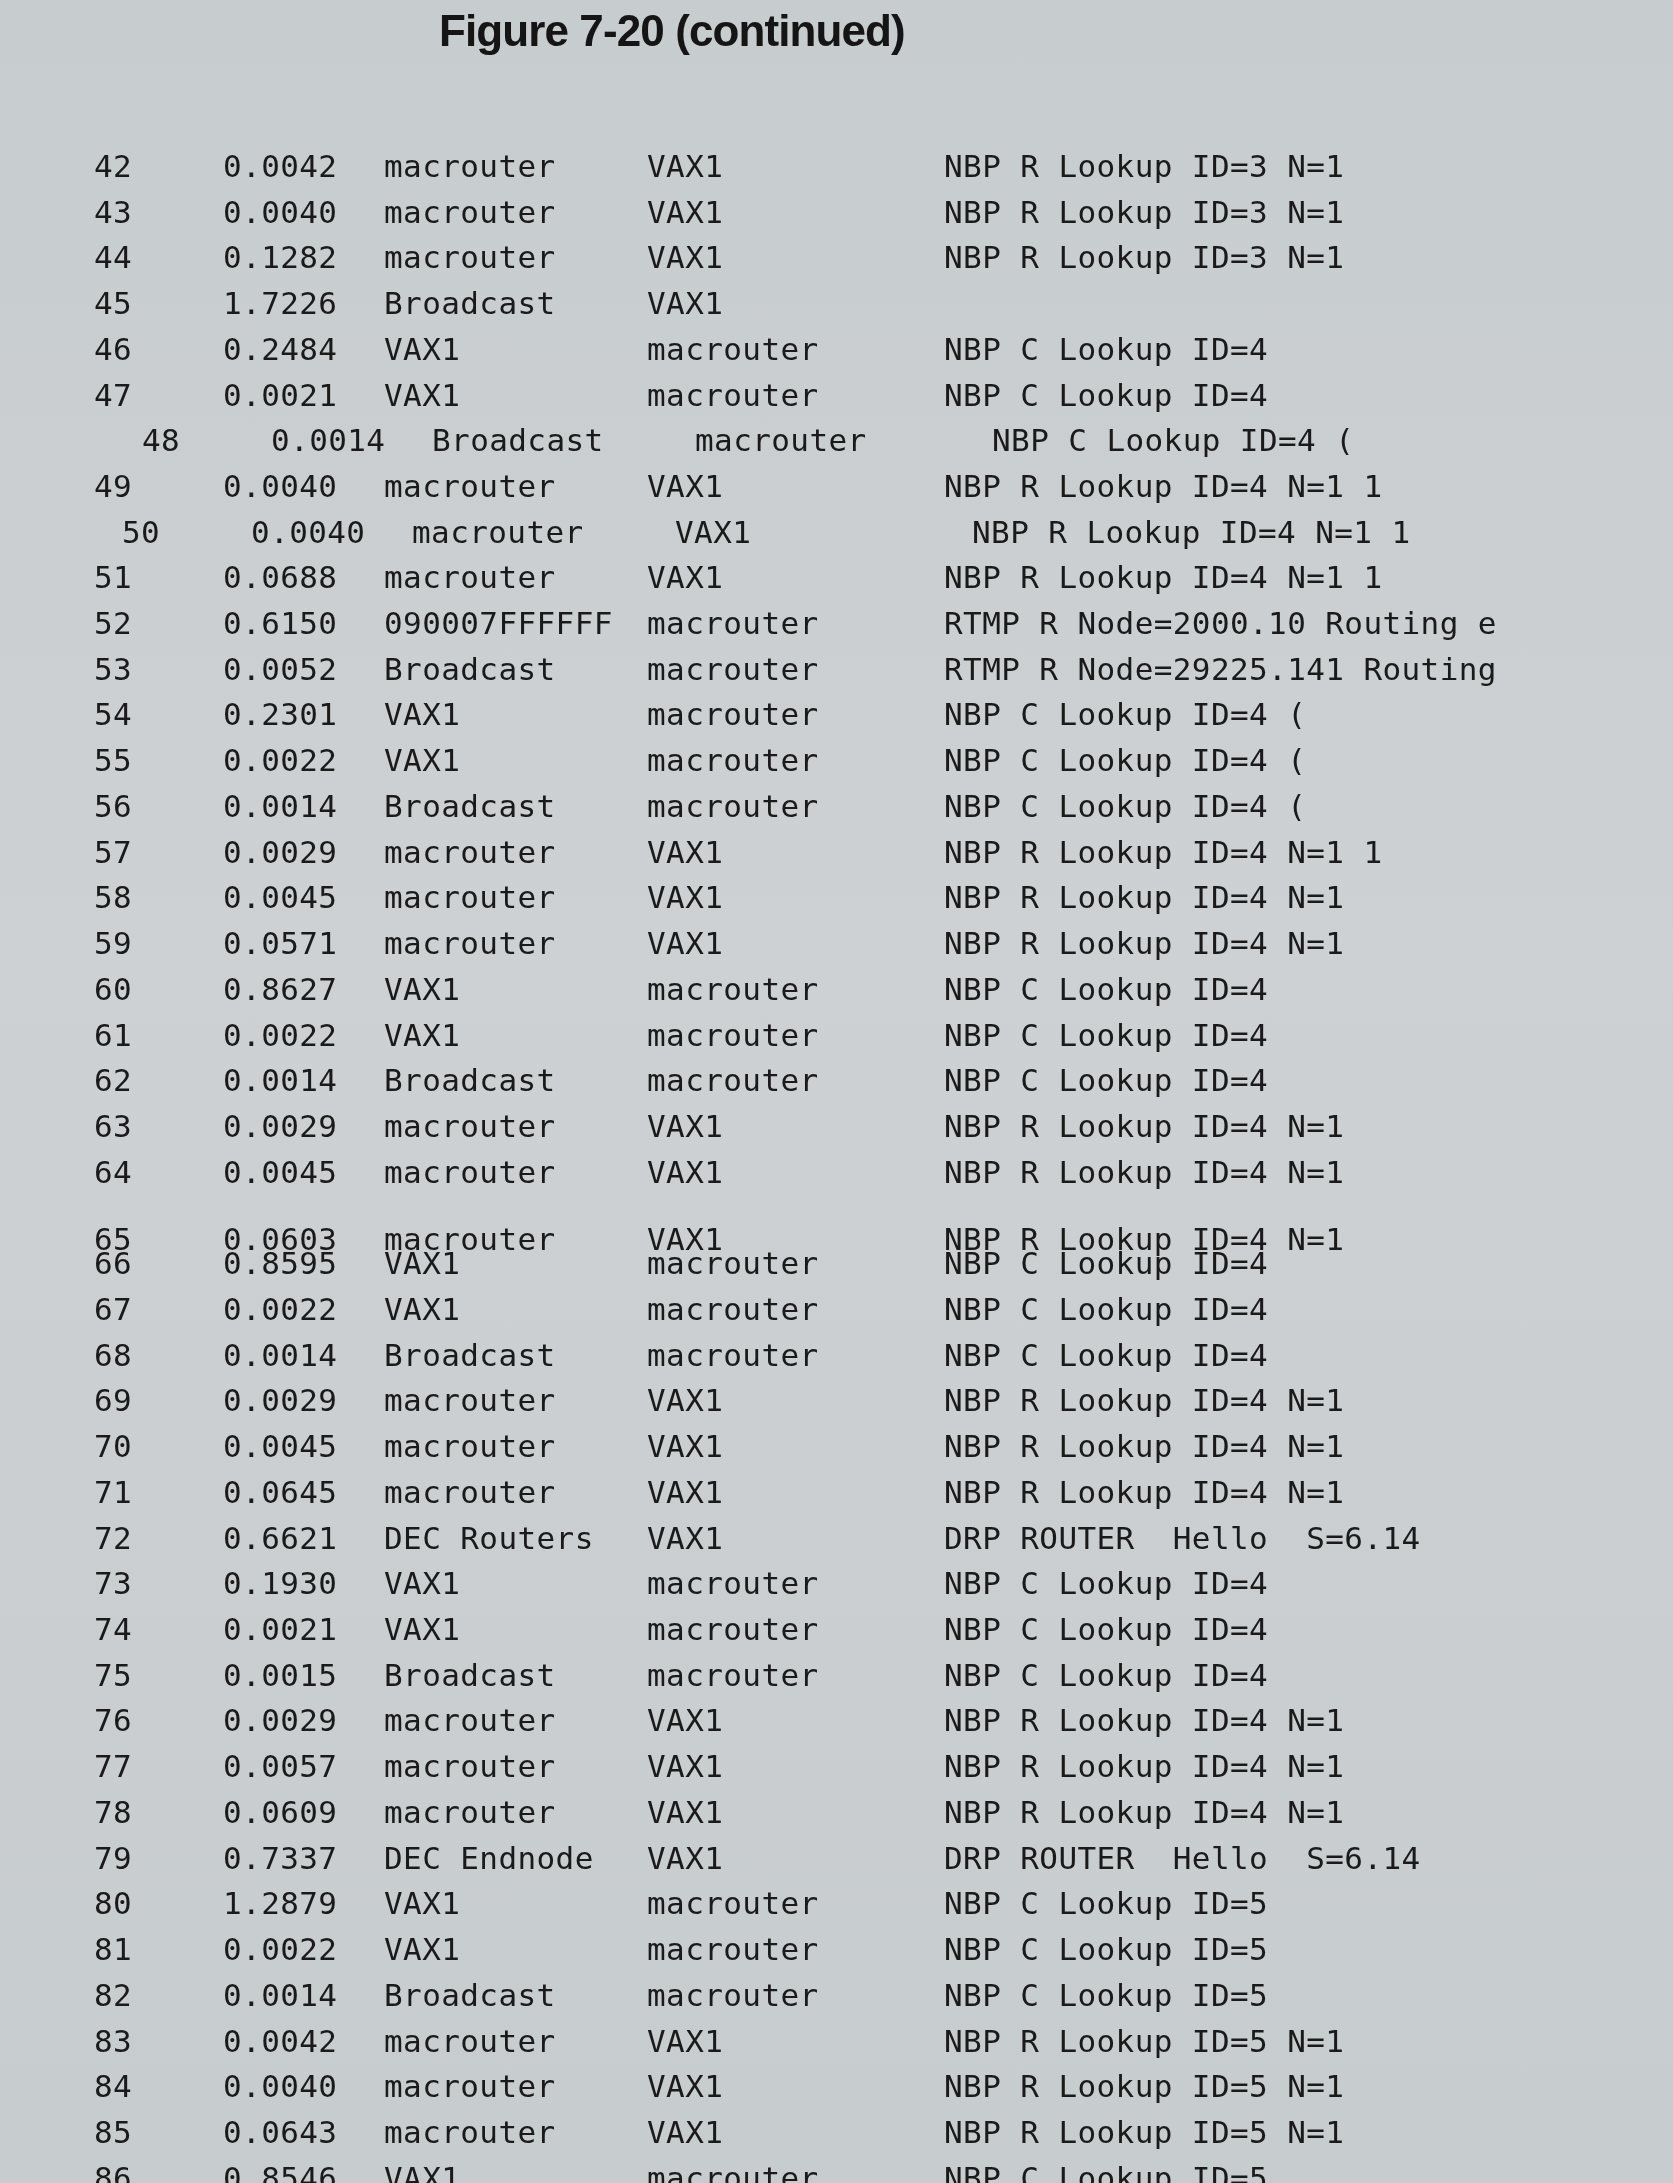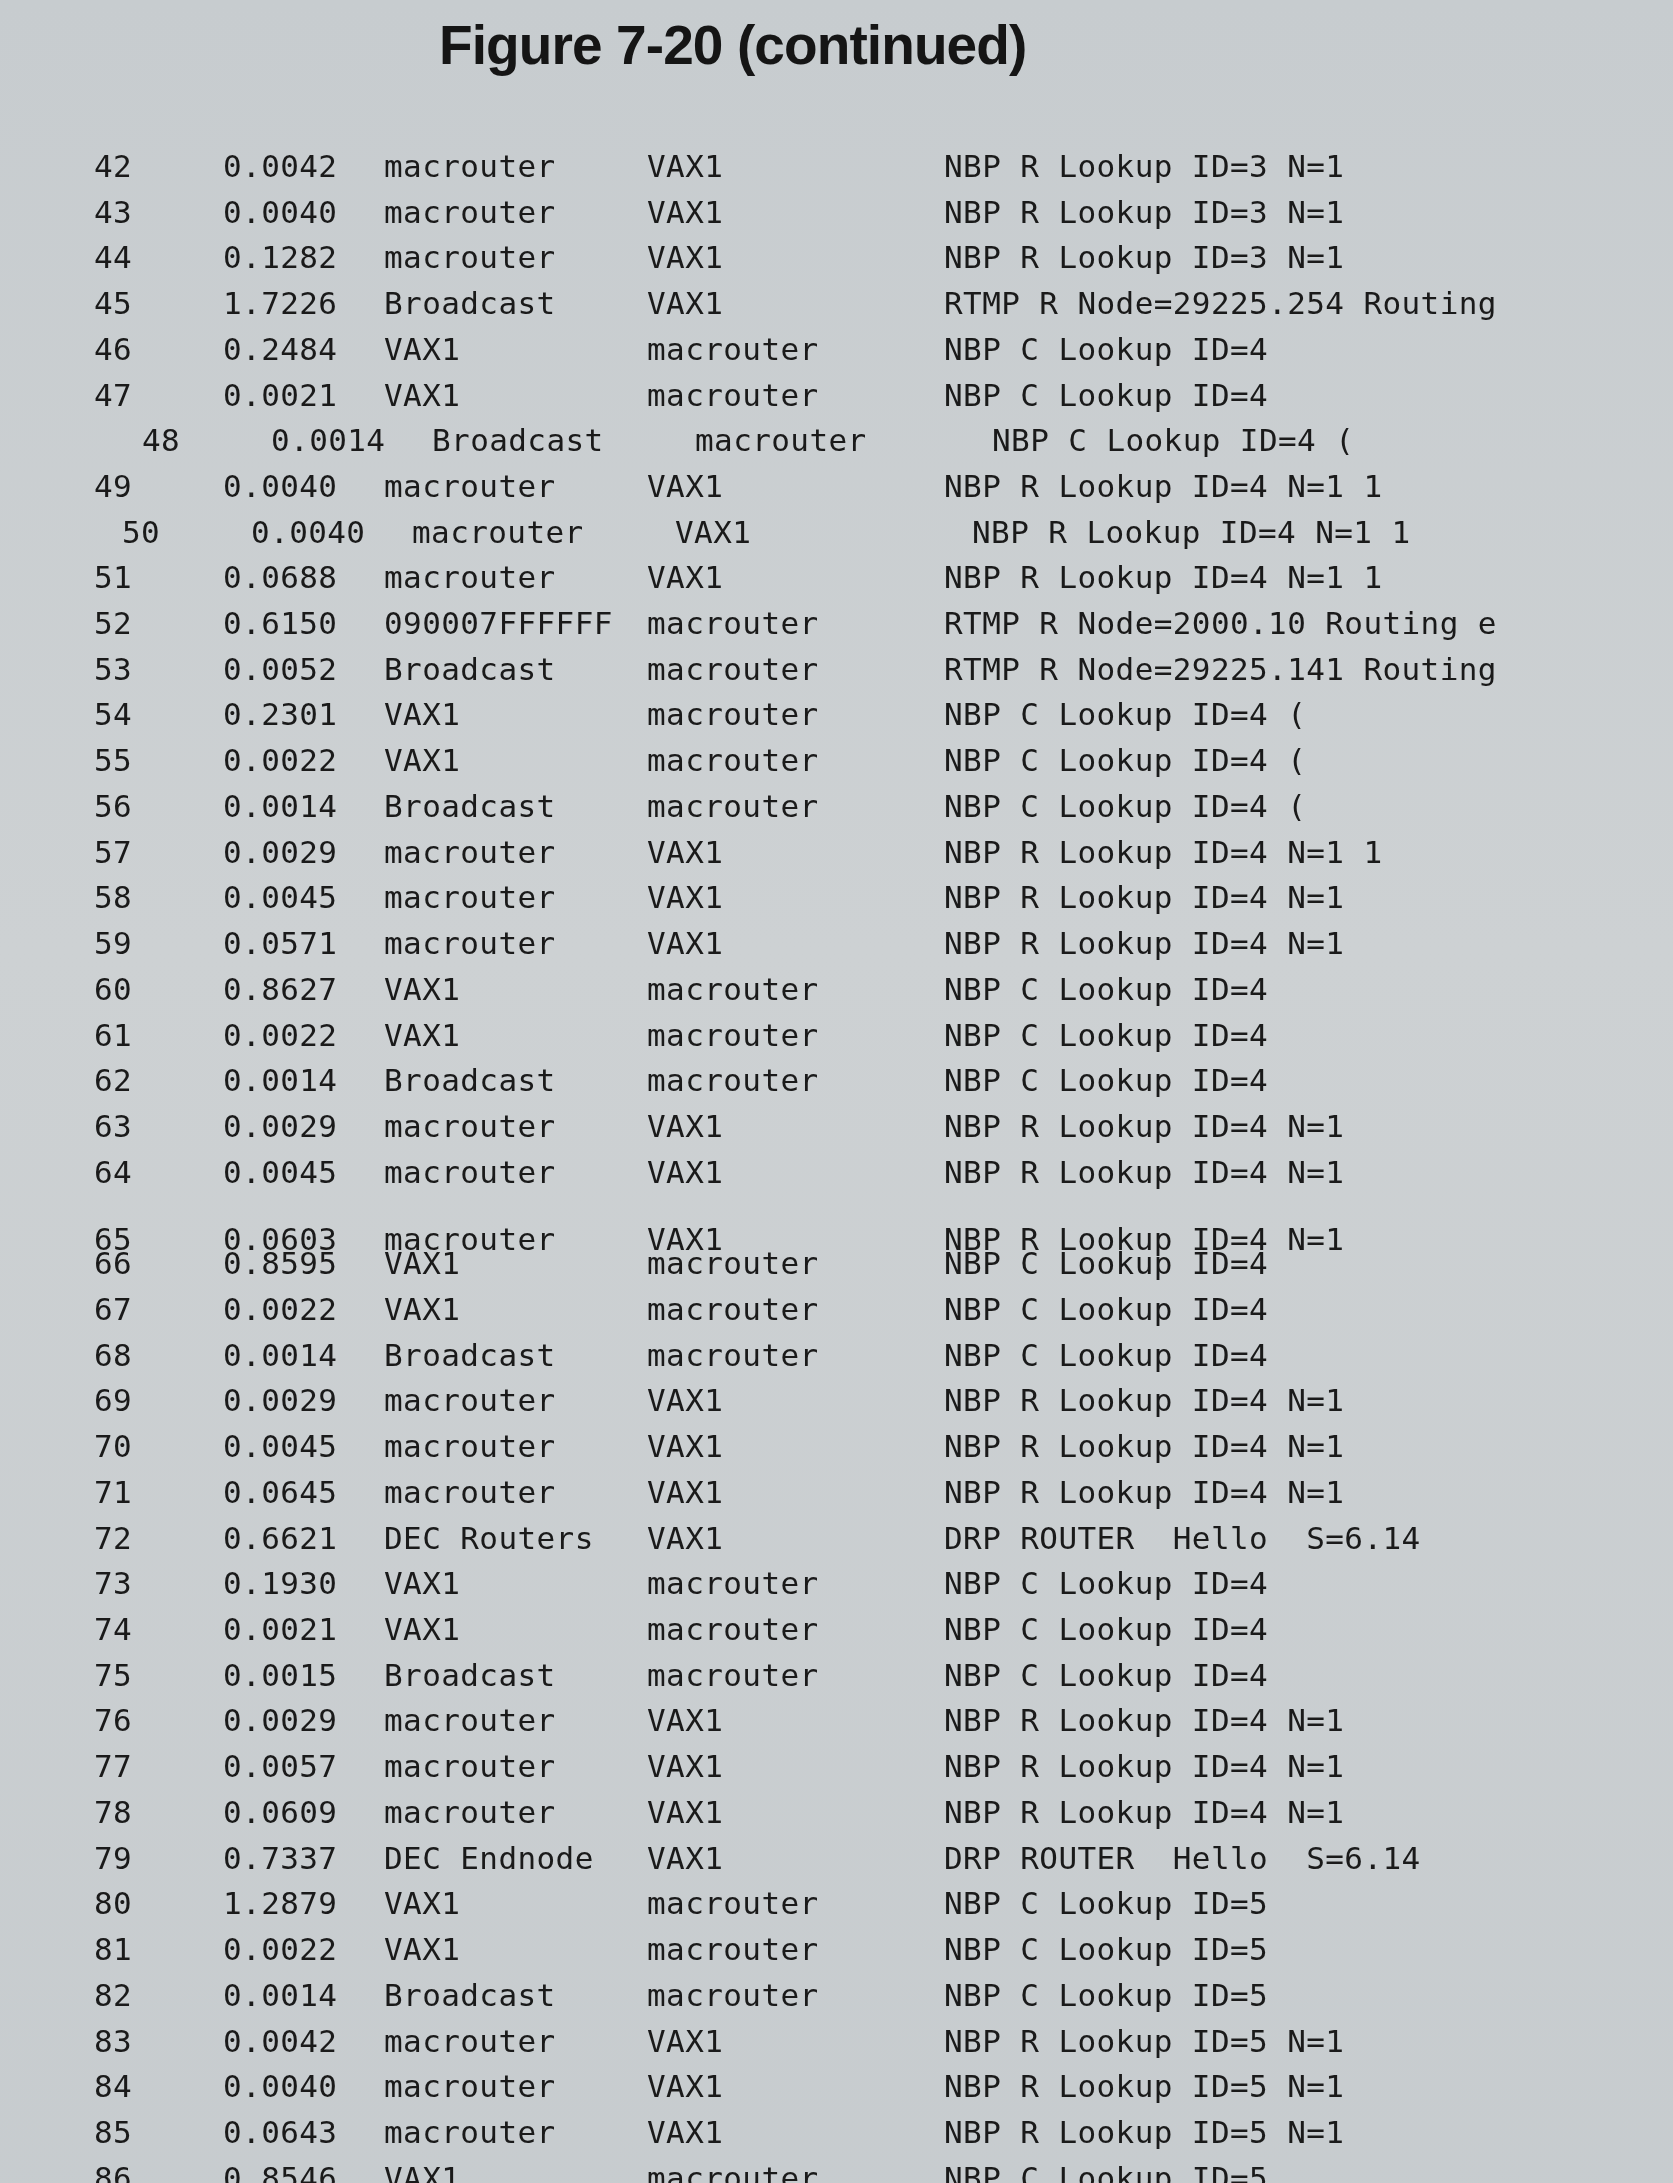--- a/index.html
+++ b/index.html
@@ -5,23 +5,23 @@
   html, body { margin: 0; padding: 0; }
   body {
     width: 1673px; height: 2378px; overflow: hidden;
     background: #c9ced0;
     background-image: linear-gradient(180deg, #c7cccf 0%, #cdd1d3 40%, #c6cbce 100%);
     position: relative;
     font-family: "DejaVu Sans Mono", "Liberation Mono", monospace;
     color: #1a1a1a;
   }
   .title {
-    position: absolute; left: 439px; top: 13px;
+    position: absolute; left: 439px; top: 6px;
     font-family: "Liberation Sans", "DejaVu Sans", sans-serif;
-    font-weight: bold; font-size: 55px; letter-spacing: -0.9px;
+    font-weight: bold; font-size: 44px; letter-spacing: -0.9px;
     color: #151515;
   }
   .rows { position: absolute; left: 0; top: 144px; width: 1673px; }
   .row {
     position: absolute; left: 0; height: 45px; width: 1442px;
     font-size: 31px; line-height: 45px; white-space: pre;
     letter-spacing: 0.4px;
   }
   .row span { position: absolute; top: 0; }
   .c-no   { left: 94px; }
@@ -32,21 +32,21 @@
 </style>
 </head>
 <body>
 
 <div class="title">Figure 7-20 (continued)</div>
 
 <div class="rows" id="rows">
     <div class="row" style="top: 0px;"><span class="c-no">42</span><span class="c-dt">0.0042</span><span class="c-src">macrouter</span><span class="c-dst">VAX1</span><span class="c-sum">NBP R Lookup ID=3 N=1</span></div>
     <div class="row" style="top: 46px;"><span class="c-no">43</span><span class="c-dt">0.0040</span><span class="c-src">macrouter</span><span class="c-dst">VAX1</span><span class="c-sum">NBP R Lookup ID=3 N=1</span></div>
     <div class="row" style="top: 91px;"><span class="c-no">44</span><span class="c-dt">0.1282</span><span class="c-src">macrouter</span><span class="c-dst">VAX1</span><span class="c-sum">NBP R Lookup ID=3 N=1</span></div>
-    <div class="row" style="top: 137px;"><span class="c-no">45</span><span class="c-dt">1.7226</span><span class="c-src">Broadcast</span><span class="c-dst">VAX1</span><span class="c-sum">RTMP R Node=29225.254 Routing</span></div>
+    <div class="row" style="top: 137px;"><span class="c-no">45</span><span class="c-dt">1.7226</span><span class="c-src">Broadcast</span><span class="c-dst">VAX1</span></div>
     <div class="row" style="top: 183px;"><span class="c-no">46</span><span class="c-dt">0.2484</span><span class="c-src">VAX1</span><span class="c-dst">macrouter</span><span class="c-sum">NBP C Lookup ID=4</span></div>
     <div class="row" style="top: 229px;"><span class="c-no">47</span><span class="c-dt">0.0021</span><span class="c-src">VAX1</span><span class="c-dst">macrouter</span><span class="c-sum">NBP C Lookup ID=4</span></div>
     <div class="row" style="top: 274px; margin-left: 48px;"><span class="c-no">48</span><span class="c-dt">0.0014</span><span class="c-src">Broadcast</span><span class="c-dst">macrouter</span><span class="c-sum">NBP C Lookup ID=4 (</span></div>
     <div class="row" style="top: 320px;"><span class="c-no">49</span><span class="c-dt">0.0040</span><span class="c-src">macrouter</span><span class="c-dst">VAX1</span><span class="c-sum">NBP R Lookup ID=4 N=1 1</span></div>
     <div class="row" style="top: 366px; margin-left: 28px;"><span class="c-no">50</span><span class="c-dt">0.0040</span><span class="c-src">macrouter</span><span class="c-dst">VAX1</span><span class="c-sum">NBP R Lookup ID=4 N=1 1</span></div>
     <div class="row" style="top: 411px;"><span class="c-no">51</span><span class="c-dt">0.0688</span><span class="c-src">macrouter</span><span class="c-dst">VAX1</span><span class="c-sum">NBP R Lookup ID=4 N=1 1</span></div>
     <div class="row" style="top: 457px;"><span class="c-no">52</span><span class="c-dt">0.6150</span><span class="c-src">090007FFFFFF</span><span class="c-dst">macrouter</span><span class="c-sum">RTMP R Node=2000.10 Routing e</span></div>
     <div class="row" style="top: 503px;"><span class="c-no">53</span><span class="c-dt">0.0052</span><span class="c-src">Broadcast</span><span class="c-dst">macrouter</span><span class="c-sum">RTMP R Node=29225.141 Routing</span></div>
     <div class="row" style="top: 548px;"><span class="c-no">54</span><span class="c-dt">0.2301</span><span class="c-src">VAX1</span><span class="c-dst">macrouter</span><span class="c-sum">NBP C Lookup ID=4 (</span></div>
     <div class="row" style="top: 594px;"><span class="c-no">55</span><span class="c-dt">0.0022</span><span class="c-src">VAX1</span><span class="c-dst">macrouter</span><span class="c-sum">NBP C Lookup ID=4 (</span></div>

